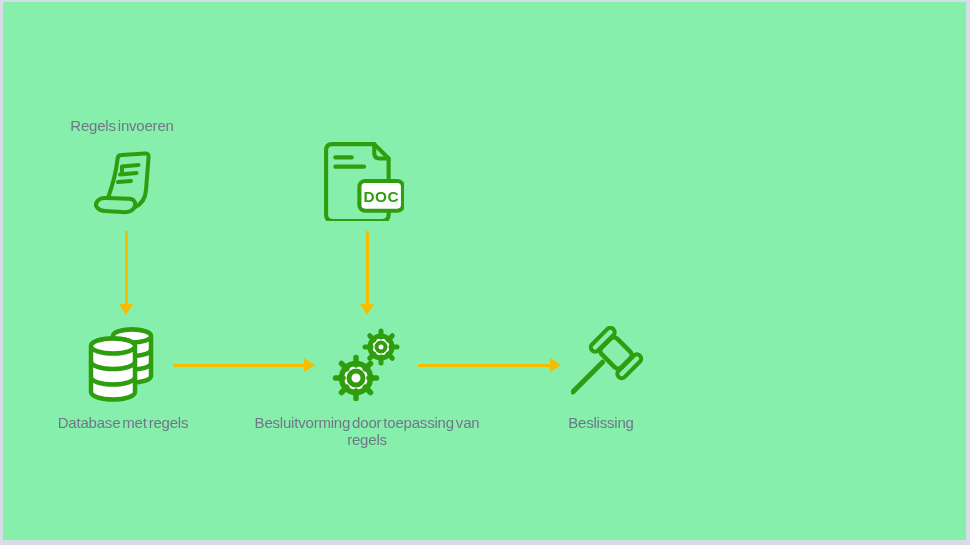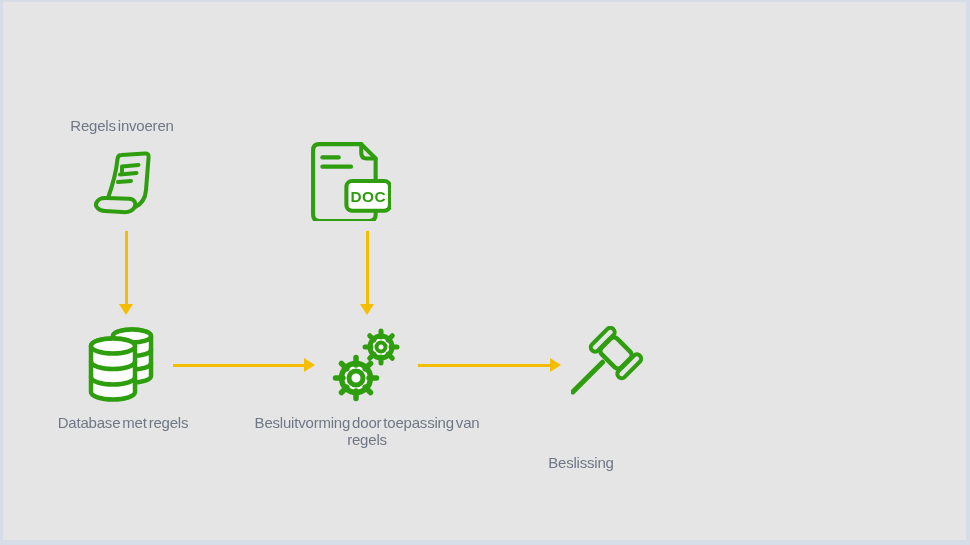--- a/index.html
+++ b/index.html
@@ -7,21 +7,21 @@
     --yellow:#F5BD00;
     --label:#6F7787;
     --border:#D6DDE6;
   }
   html,body{margin:0;padding:0;background:#fff;}
   body{font-family:"Liberation Sans", sans-serif;}
   .diagram{
     position:relative;
     width:970px;height:545px;
     box-sizing:border-box;
-    background:#e5e5e5;
+    background:#86efac;
     border-style:solid;
     border-color:var(--border);
     border-width:2px 4px 5px 3px;
     overflow:hidden;
   }
   .node-label{
     position:absolute;
     color:var(--label);
     font-size:15px;
     line-height:17px;
@@ -67,21 +67,21 @@
   <div class="icon" style="left:85px;top:148px;">
     <svg width="76" height="66" viewBox="0 0 76 66" fill="none" stroke="#2F9E0E" stroke-width="4" stroke-linecap="round" stroke-linejoin="round">
       <path d="M 20,48 C 25,34 28.5,19 29.5,9 C 29.7,6.5 31,5 33.5,5 L 57,3.5 C 59.5,3.3 60.8,4.6 60.6,7 L 58,40 C 57.5,48 54,54 46.5,57.5"></path>
       <path d="M 46.5,57.5 C 44,61.5 39,62.5 34,62 L 17,61 C 10.5,60.5 6.5,56.5 8.5,52.5 C 10,49.5 14,47.8 18,48 L 41,48.8 C 46.5,49 48.5,53 46.5,57.5 Z"></path>
       <path d="M 34,21.5 L 34,16.5 L 50.5,15"></path>
       <path d="M 32,24.5 L 48.5,23"></path>
       <path d="M 30,32 L 43,31"></path>
     </svg>
   </div>
 
-  <div class="icon" style="left:306px;top:140px;">
+  <div class="icon" style="left:319px;top:140px;">
     <svg width="82" height="79" viewBox="0 0 80 77" fill="none" stroke="#2F9E0E" stroke-width="4" stroke-linecap="round" stroke-linejoin="round">
       <path d="M 51,2 H 10 Q 4,2 4,8 V 71 Q 4,77 10,77 H 59 Q 65,77 65,71 V 16 L 51,2 Z"></path>
       <path d="M 51,2 V 11 Q 51,16 56,16 H 65"></path>
       <path d="M 13,15 H 29"></path>
       <path d="M 13,24 H 41"></path>
       <rect x="36.5" y="38" width="42.5" height="29" rx="5.5" fill="#FFFFFF"></rect>
       <text x="57.8" y="58.5" text-anchor="middle" font-size="15" font-weight="bold" letter-spacing="0.5" fill="#2F9E0E" stroke="none" font-family="Liberation Sans, sans-serif">DOC</text>
     </svg>
   </div>
 
@@ -153,15 +153,15 @@
         <rect x="-14" y="-11" width="28" height="22" rx="5" stroke-width="4.5"></rect>
         <rect x="-23" y="-15" width="8.5" height="30" rx="4" stroke-width="4"></rect>
         <rect x="14.5" y="-15" width="8.5" height="30" rx="4" stroke-width="4"></rect>
         <line x1="-3" y1="16" x2="-3" y2="58" stroke-width="5"></line>
       </g>
     </svg>
   </div>
 
   <div class="node-label" style="left:20px;top:412px;width:200px;">Database met regels</div>
   <div class="node-label" style="left:239px;top:412px;width:250px;">Besluitvorming door toepassing van regels</div>
-  <div class="node-label" style="left:488px;top:412px;width:180px;margin-top:40px;">Beslissing</div>
+  <div class="node-label" style="left:508px;top:412px;width:180px;">Beslissing</div>
 
 </div>
 
 </body></html>

